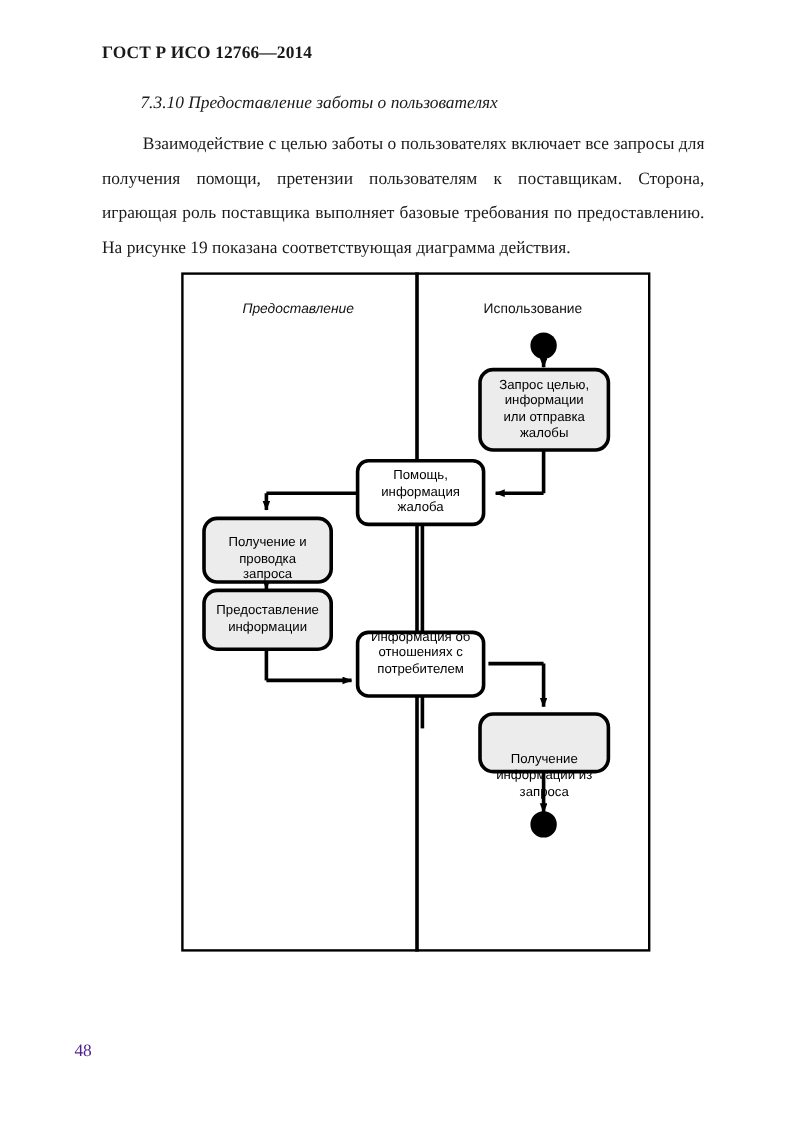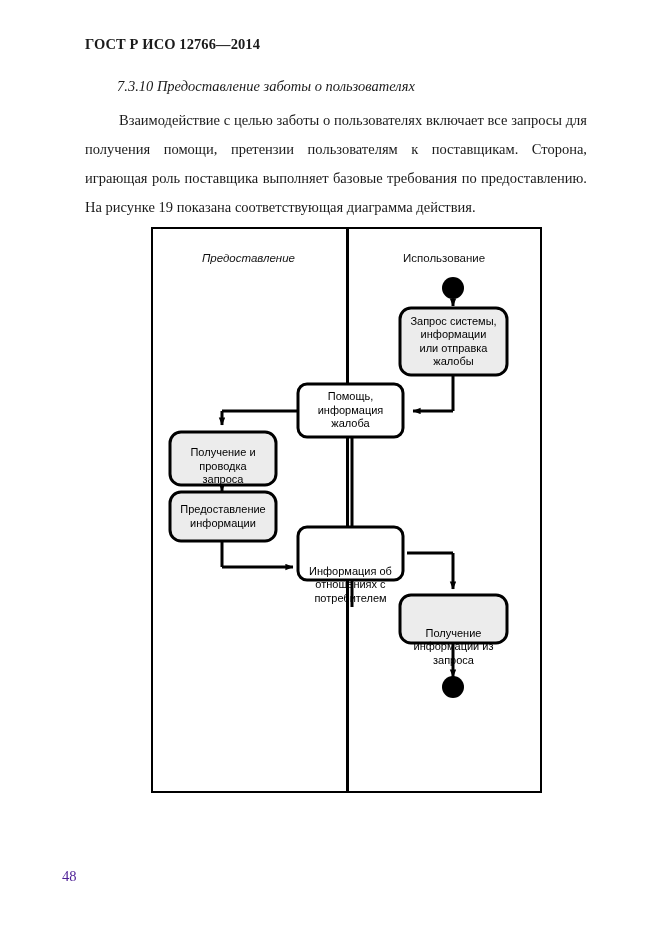--- a/index.html
+++ b/index.html
@@ -211,37 +211,37 @@
 
       <rect x="19" y="265" width="106" height="49" rx="11" ry="11" fill="#ececec" stroke="#000000" stroke-width="3"></rect>
 
       <rect x="147" y="300" width="105" height="53" rx="9" ry="9" fill="#ffffff" stroke="#000000" stroke-width="3"></rect>
 
       <rect x="249" y="368" width="107" height="48" rx="11" ry="11" fill="#ececec" stroke="#000000" stroke-width="3"></rect>
 
       <circle cx="302" cy="460" r="11" fill="#000000" stroke="none"></circle>
     </svg>
 
-    <div class="node-label" style="left:249px; top:81px; width:107px; height:67px;">Запрос системы,
+    <div class="node-label" style="left:249px; top:81px; width:107px; height:67px;">Запрос целью,
 информации
 или отправка
 жалобы</div>
 
     <div class="node-label" style="left:147px; top:157px; width:105px; height:53px;">Помощь,
 информация
 жалоба</div>
 
     <div class="node-label" style="left:19px; top:205px; width:106px; height:69px;">Получение и
 проводка
 запроса</div>
 
     <div class="node-label" style="left:19px; top:265px; width:106px; height:49px;">Предоставление
 информации</div>
 
-    <div class="node-label" style="left:147px; top:300px; width:105px; height:36px;margin-top:40px;">Информация об
+    <div class="node-label" style="left:147px; top:300px; width:105px; height:36px;">Информация об
 отношениях с
 потребителем</div>
 
     <div class="node-label" style="left:249px; top:368px; width:107px; height:48px;margin-top:28px;">Получение
 информации из
 запроса</div>
 
   </div>
 
 

